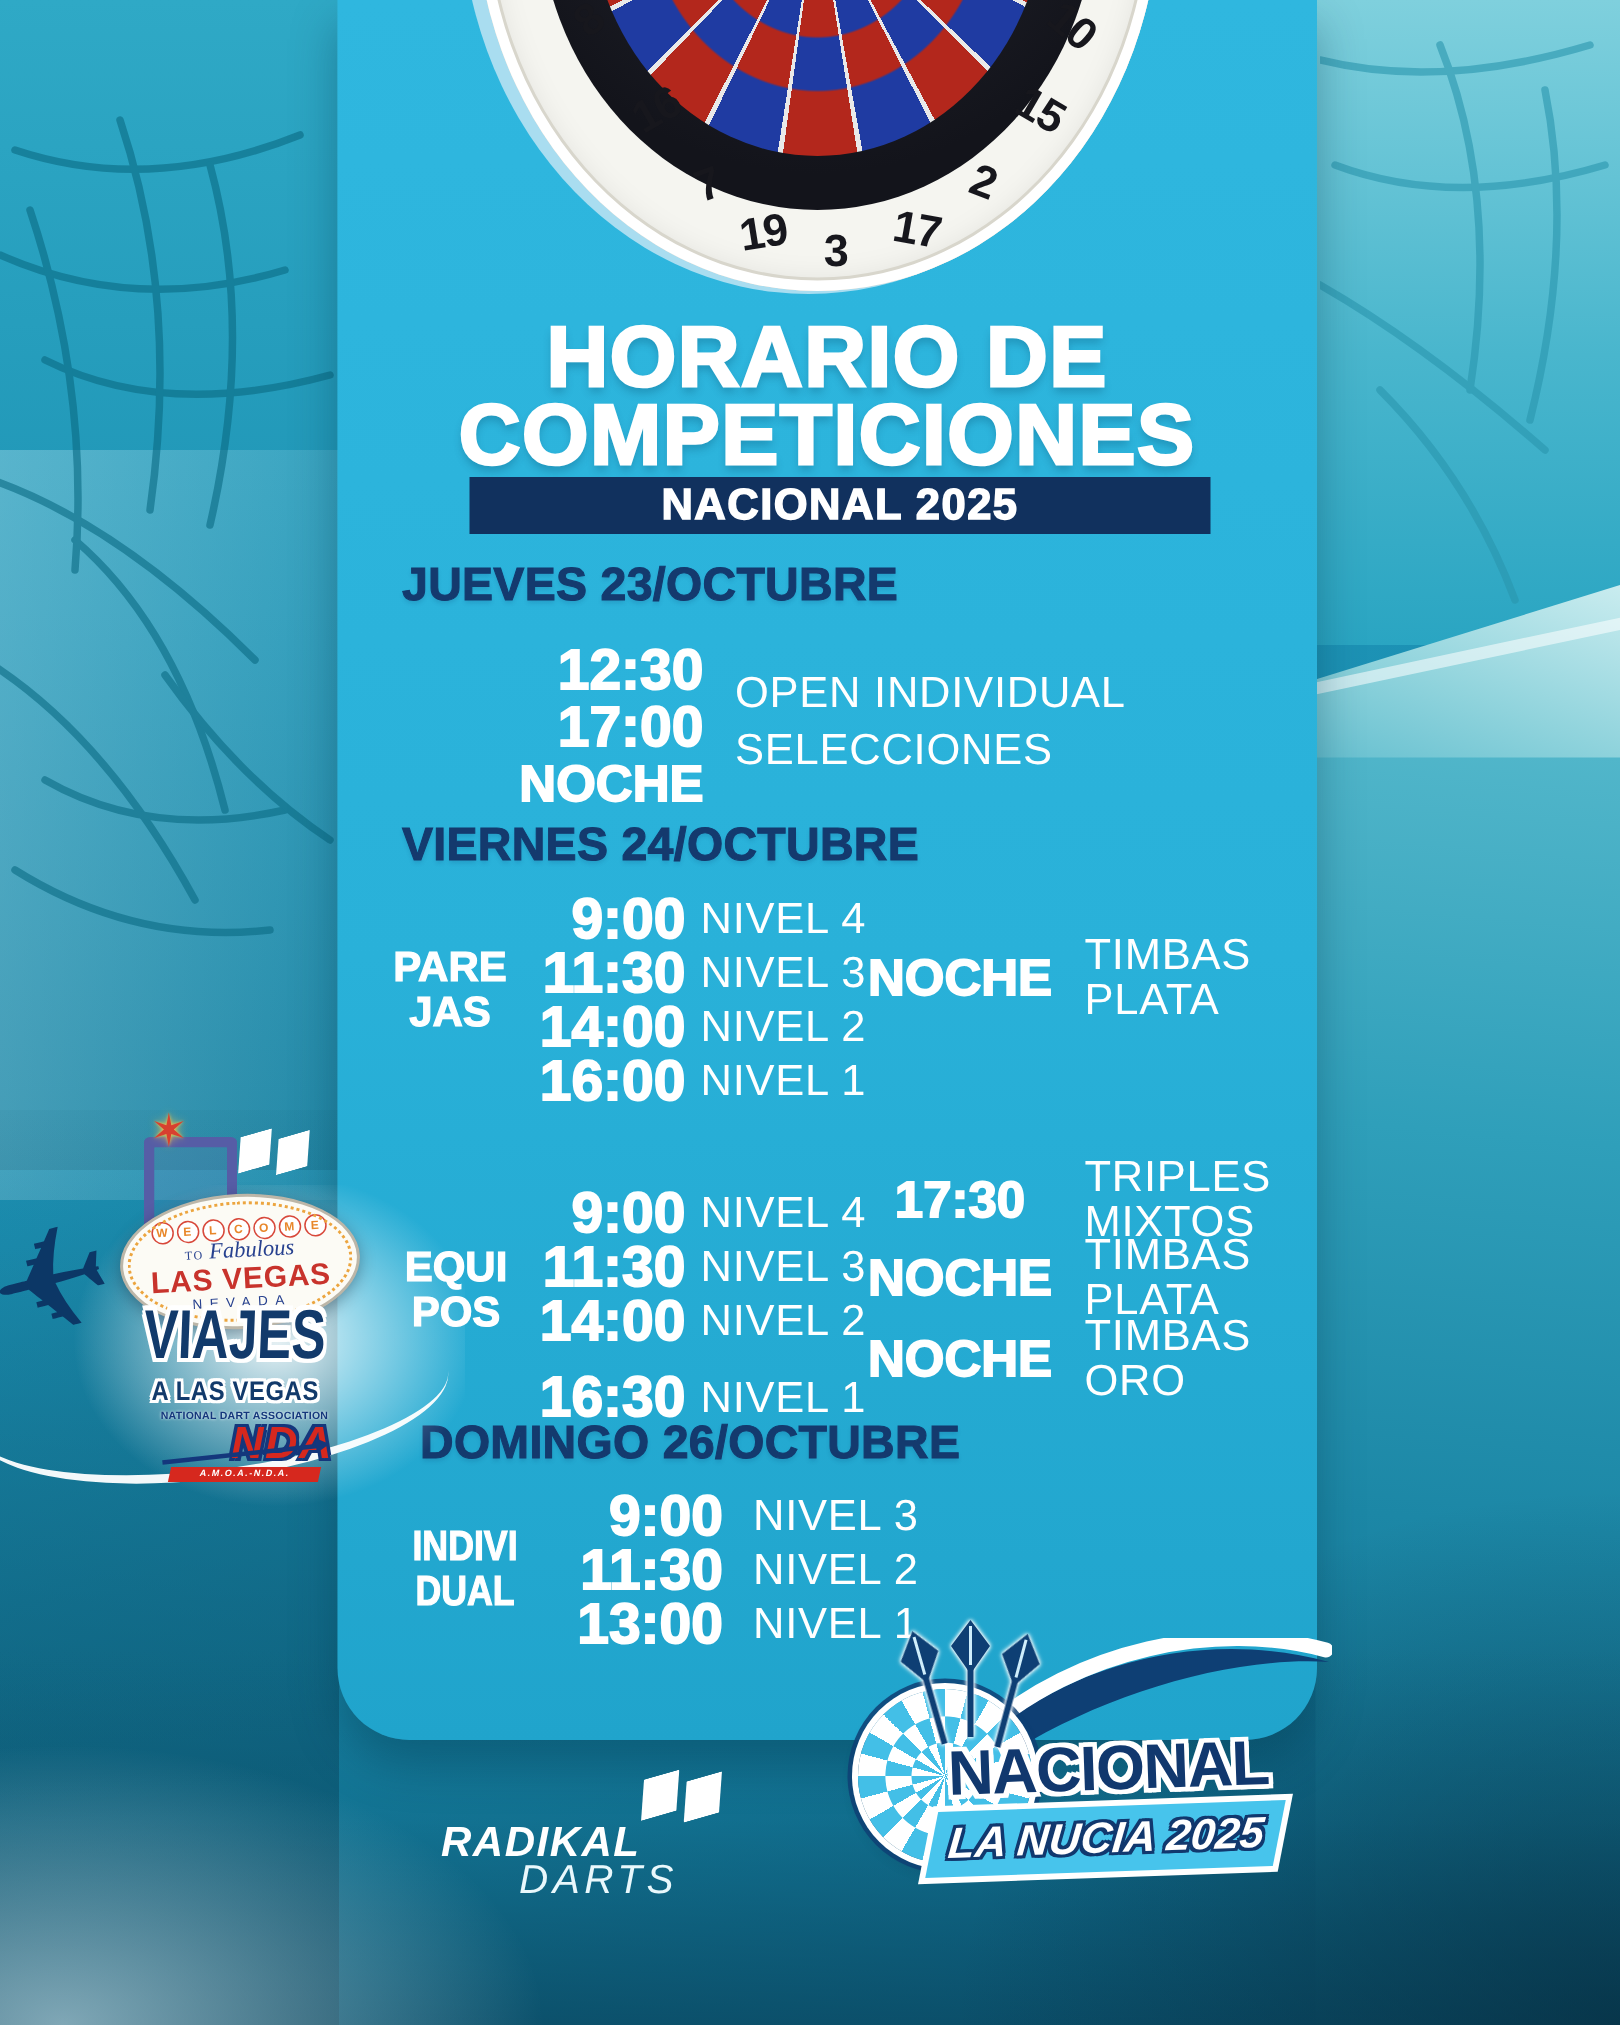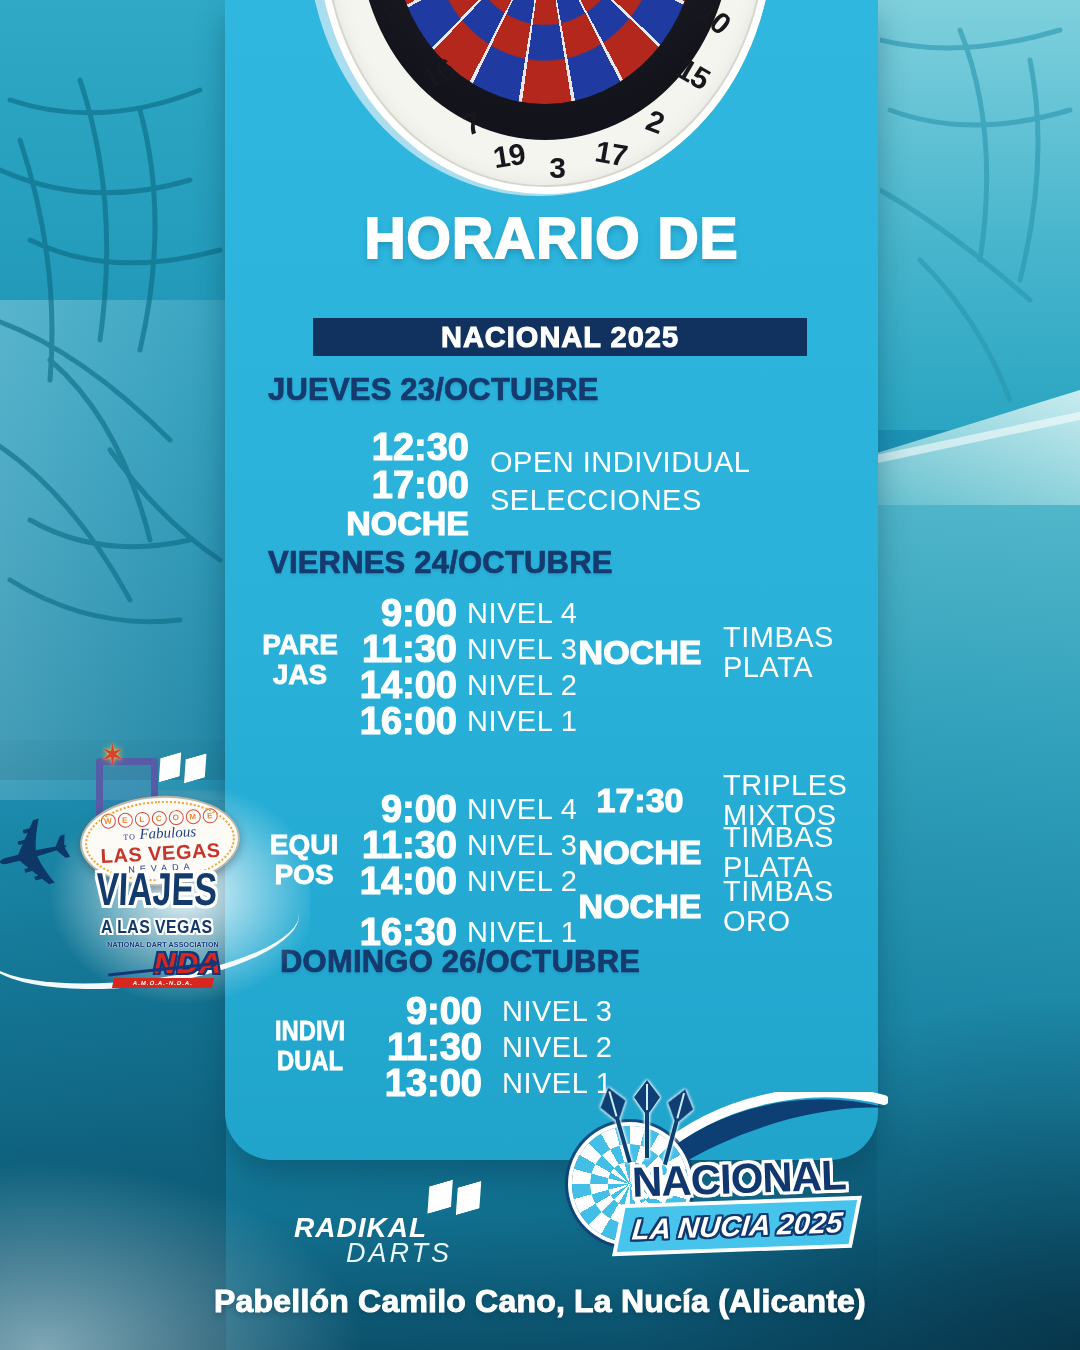--- a/index.html
+++ b/index.html
@@ -171,20 +171,21 @@
       <span class="b-num" style="left:247px;top:124px;transform:translate(-50%,-50%) rotate(-20deg)">7</span>
       <span class="b-num" style="left:284px;top:156px;transform:translate(-50%,-50%) rotate(-9deg)">19</span>
       <span class="b-num" style="left:332px;top:168px">3</span>
       <span class="b-num" style="left:386px;top:154px;transform:translate(-50%,-50%) rotate(10deg)">17</span>
       <span class="b-num" style="left:430px;top:122px;transform:translate(-50%,-50%) rotate(21deg)">2</span>
       <span class="b-num" style="left:468px;top:74px;transform:translate(-50%,-50%) rotate(30deg)">15</span>
       <span class="b-num" style="left:489px;top:18px;transform:translate(-50%,-50%) rotate(40deg)">10</span>
     </div>
 
     <div class="abs title" style="top:212px">HORARIO DE</div>
+    <div class="abs title" style="top:264px">COMPETICIONES</div>
     <div class="abs badge">NACIONAL 2025</div>
 
     <div class="abs day-title" style="left:43px;top:372px">JUEVES 23/OCTUBRE</div>
     <div class="srow col-a" style="top:428px">
       <span class="time">12:30</span>
       <span class="event">OPEN INDIVIDUAL</span>
     </div>
     <div class="srow col-a" style="top:466px">
       <span class="time">17:00</span>
       <span class="event">SELECCIONES</span>
@@ -347,15 +348,14 @@
       <div class="fly"></div>
         <div class="mid"></div>
         <div class="shaft"></div>
     </div>
     <div class="nname outline-w">NACIONAL</div>
     <div class="nband">
       <span class="outline-n">LA NUCIA 2025</span>
     </div>
   </div>
 
-  <div class="abs venue">Pabellón Camilo Cano, La Nucía (Alicante)</div>
 
 </div>
 
 </body></html>

